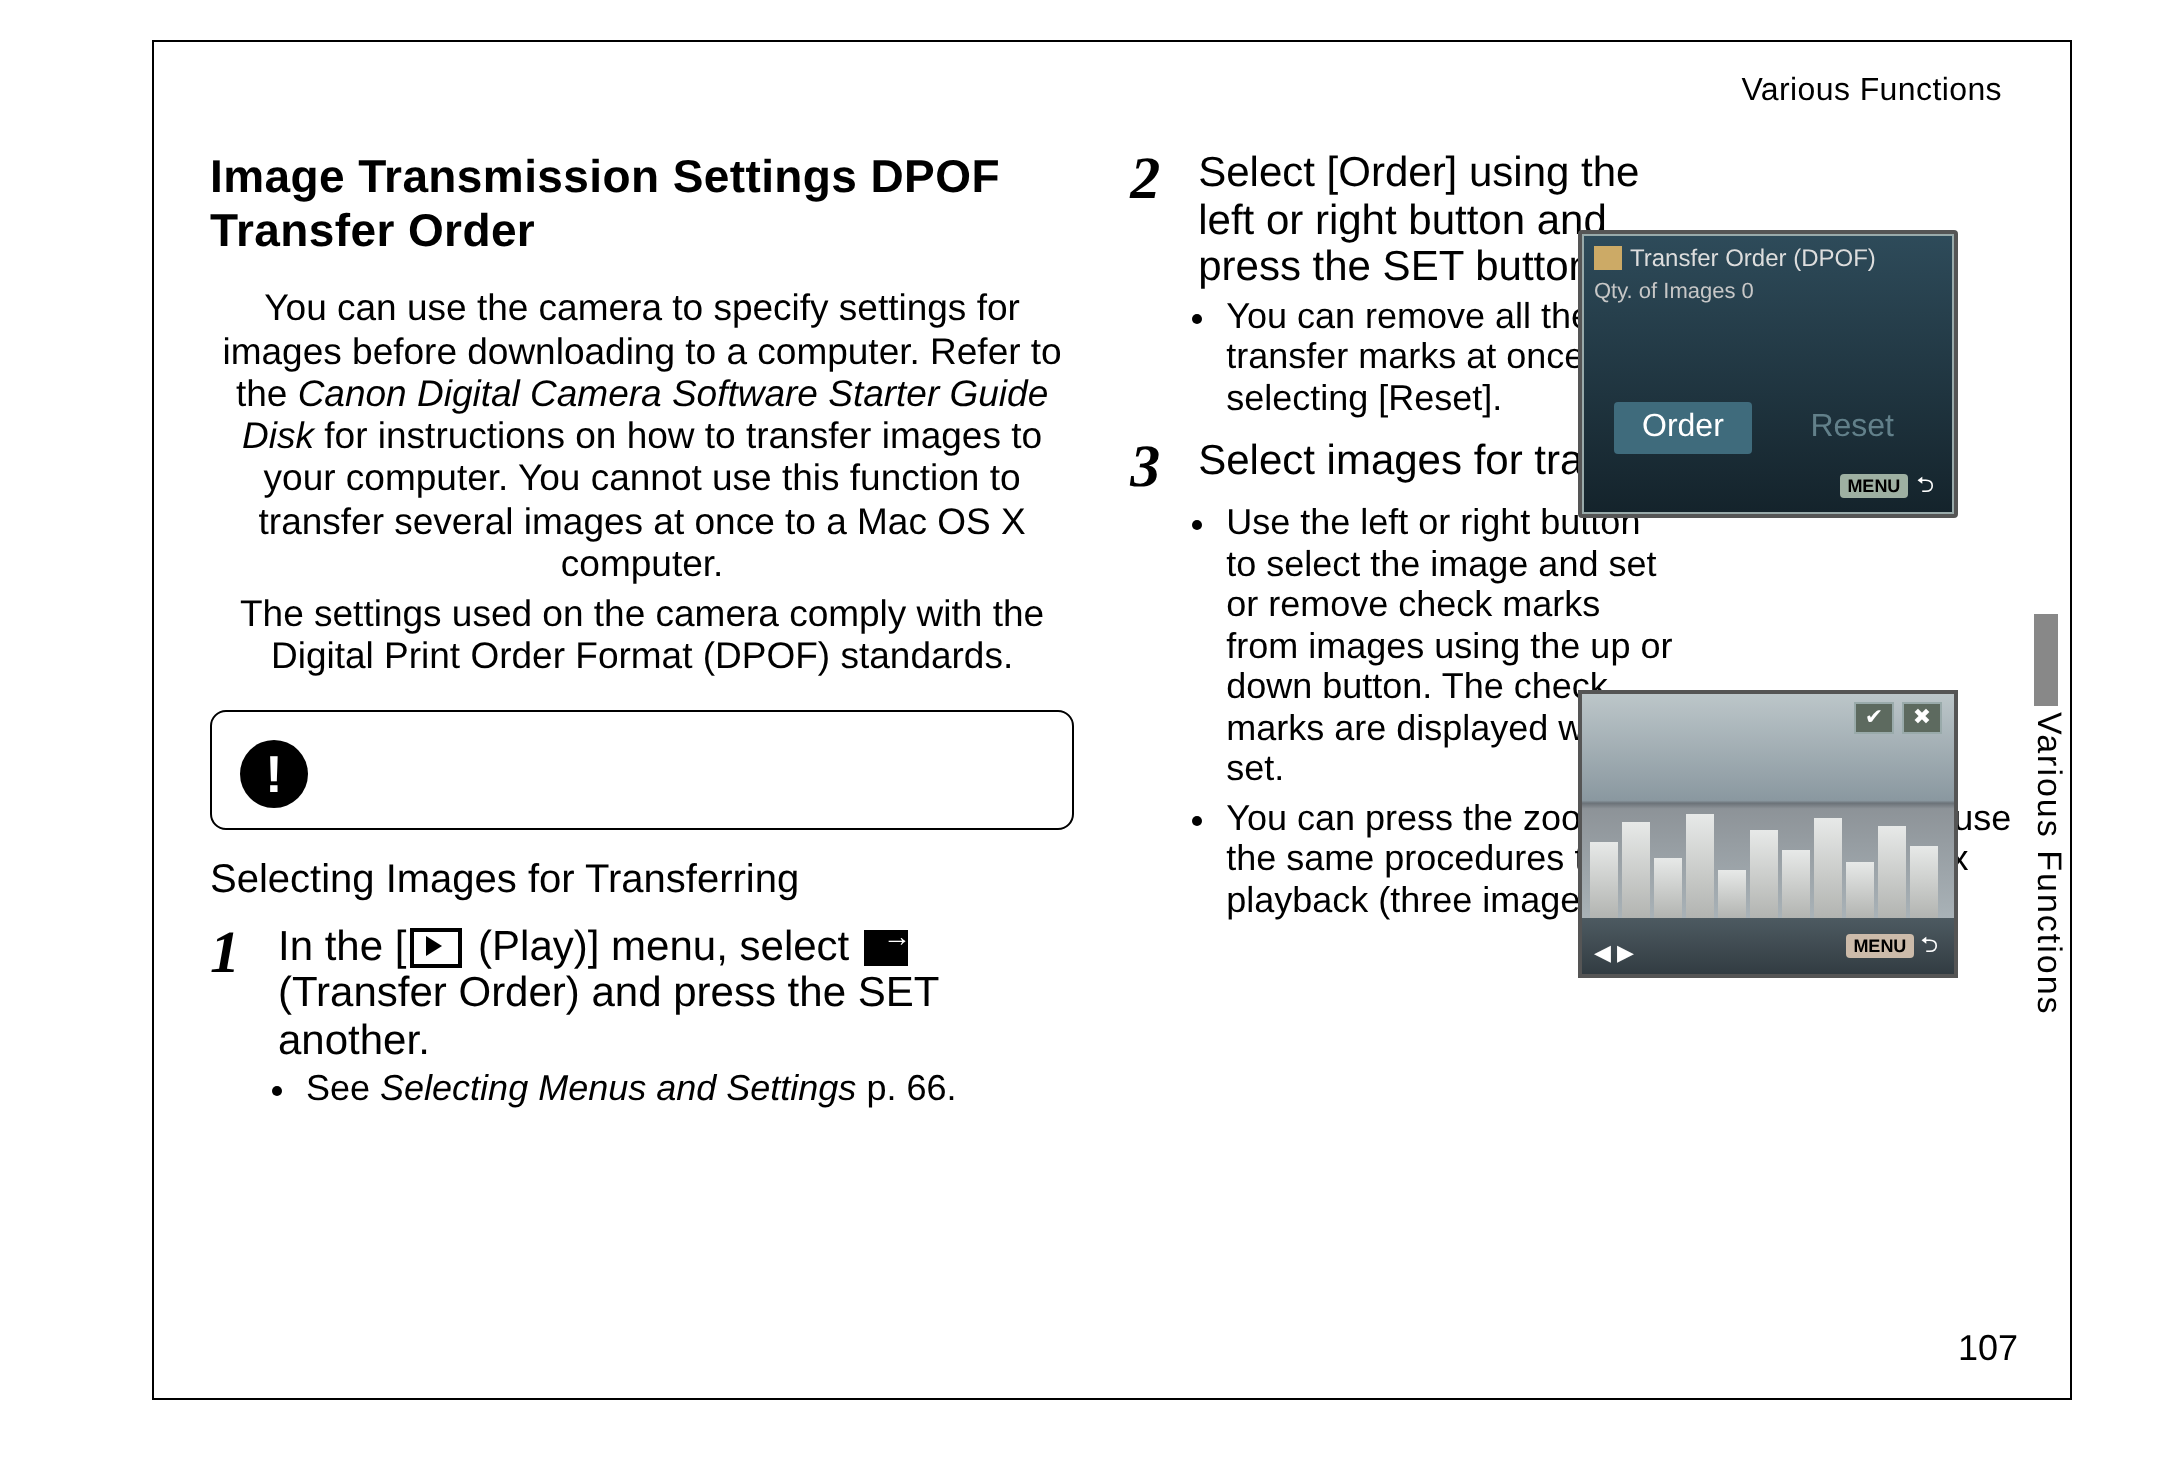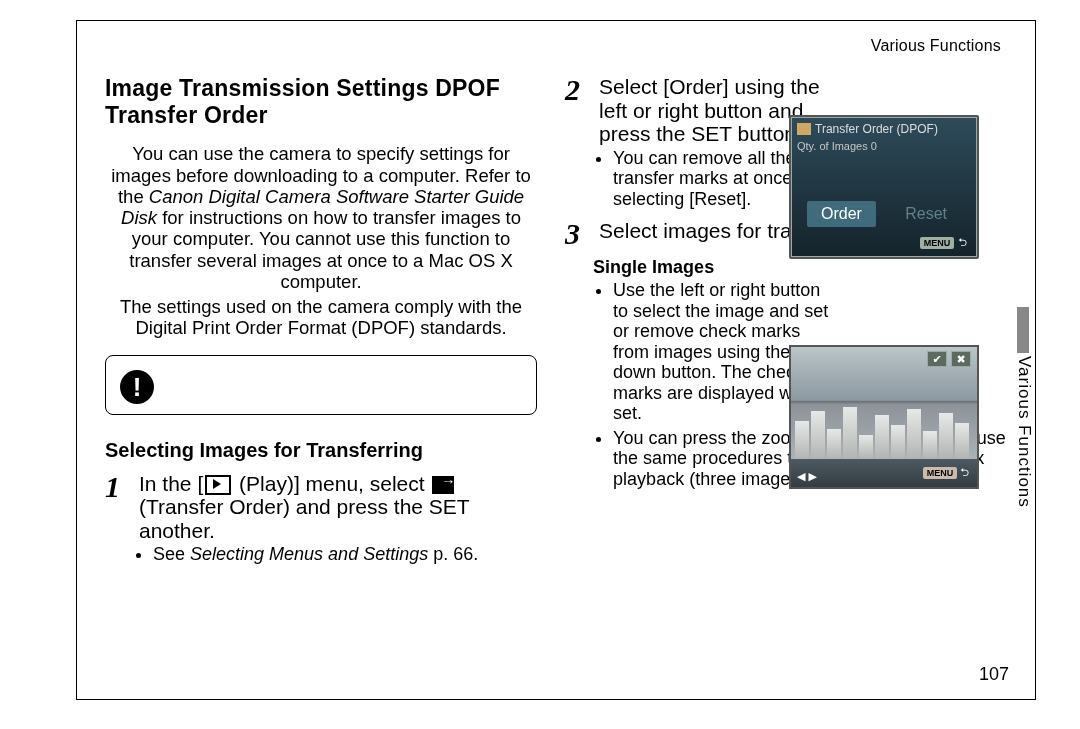--- a/index.html
+++ b/index.html
@@ -87,22 +87,22 @@
   }
   .note-box ul {
     list-style: disc;
     padding-left: 20px;
     margin: 0;
     font-size: 17px;
     line-height: 1.14;
   }
   .sub-heading {
     font-size: 20px;
-    font-weight: 700;
-    margin: 24px 0 10px 0;
+    font-weight: 400;
+    margin: 14px 0 10px 0;
   }
   .step {
     display: flex;
     gap: 8px;
   }
   .step-num {
     font-family: Georgia, "Times New Roman", serif;
     font-size: 30px;
     font-weight: 700;
     font-style: italic;
@@ -419,21 +419,20 @@
           <li>You can remove all the transfer marks at once by selecting [Reset].</li>
         </ul>
 
         <div class="step" style="margin-top:6px;">
           <div class="step-num">3</div>
           <div>
             <div class="step-head" style="max-width:400px;">Select images for transferring.</div>
           </div>
         </div>
 
-        <div class="small-heading">Single Images</div>
         <ul class="sub-bullets" style="max-width:225px;">
           <li>Use the left or right button to select the image and set or remove check marks from images using the up or down button. The check marks are displayed when set.</li>
         </ul>
         <ul class="sub-bullets" style="max-width:410px; margin-top:-6px;">
           <li>
             <span>You can press the zoom lever toward </span><span class="inline-icon">
                 <span class="grid-icon">
                   <span></span>
                   <span></span>
                   <span></span>

